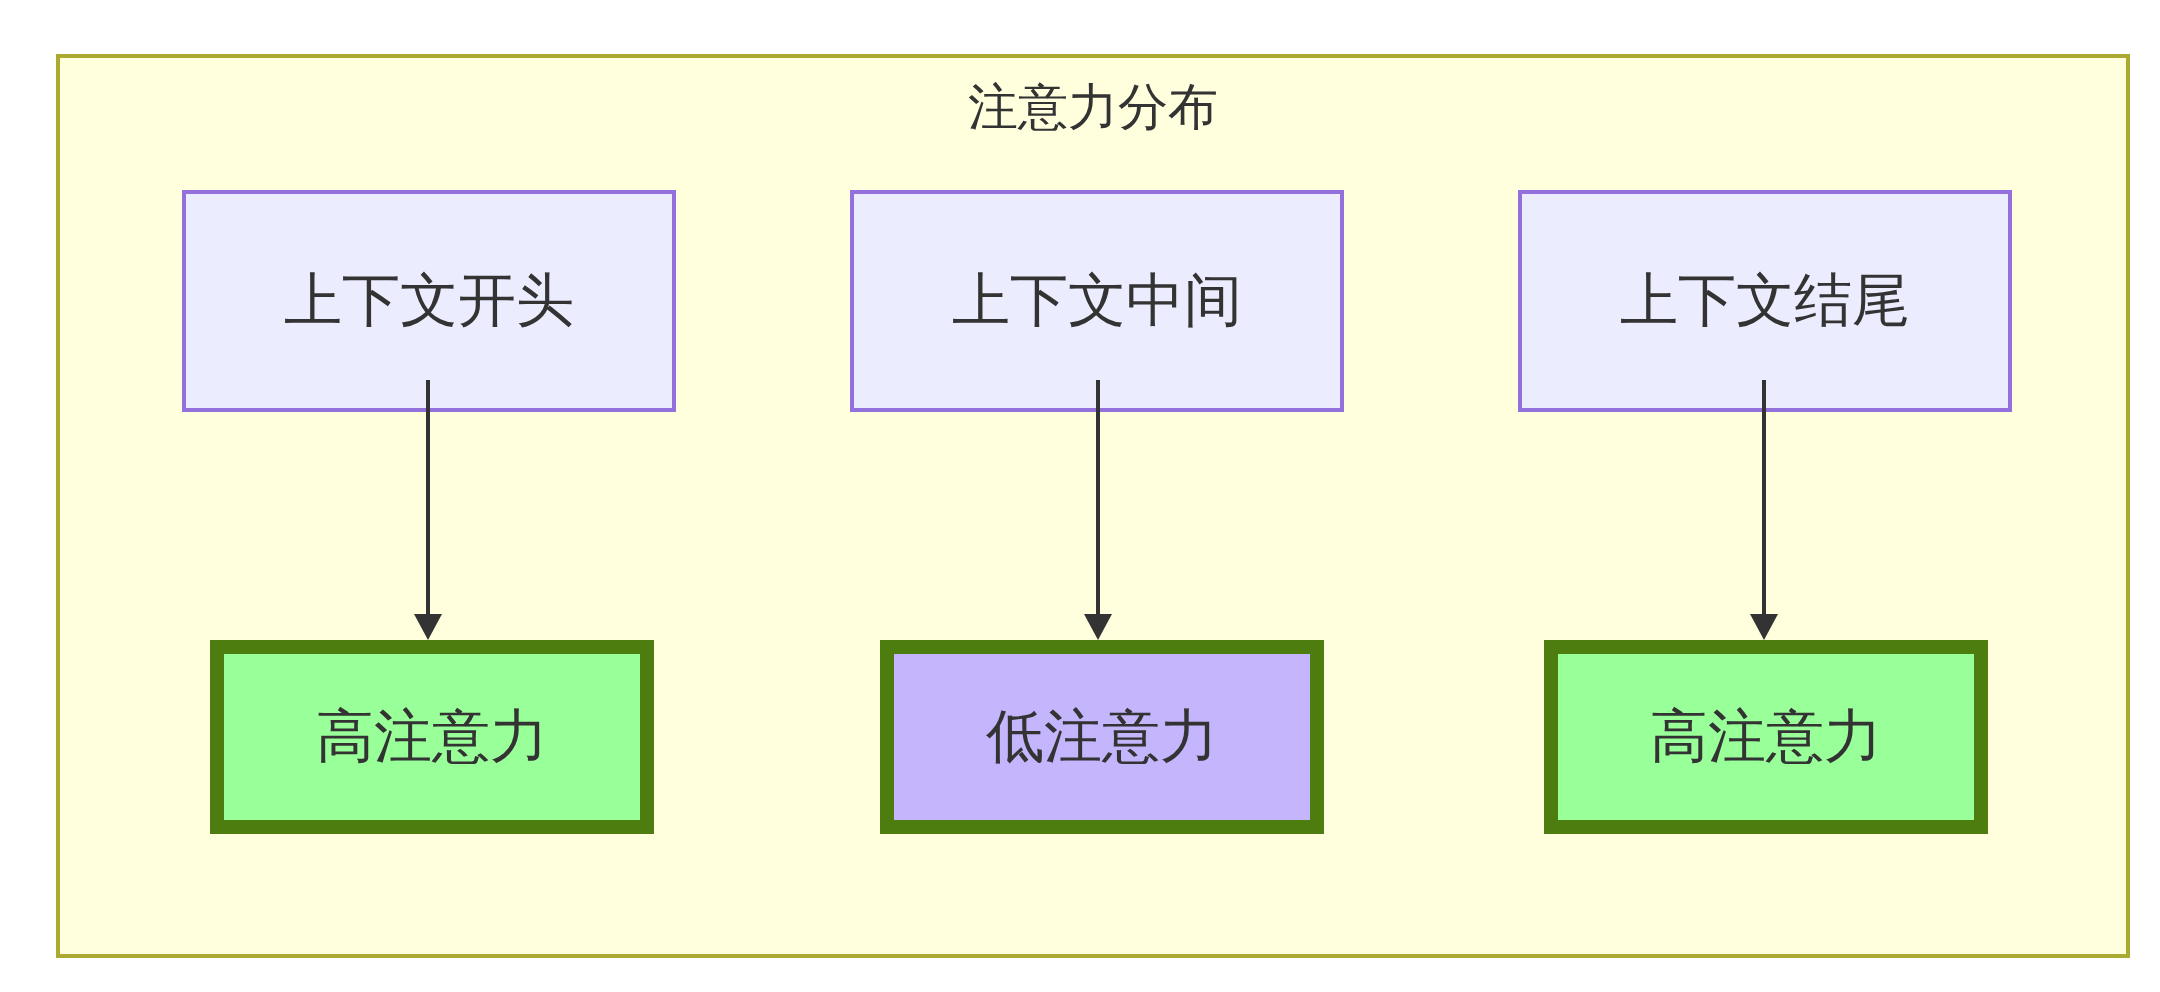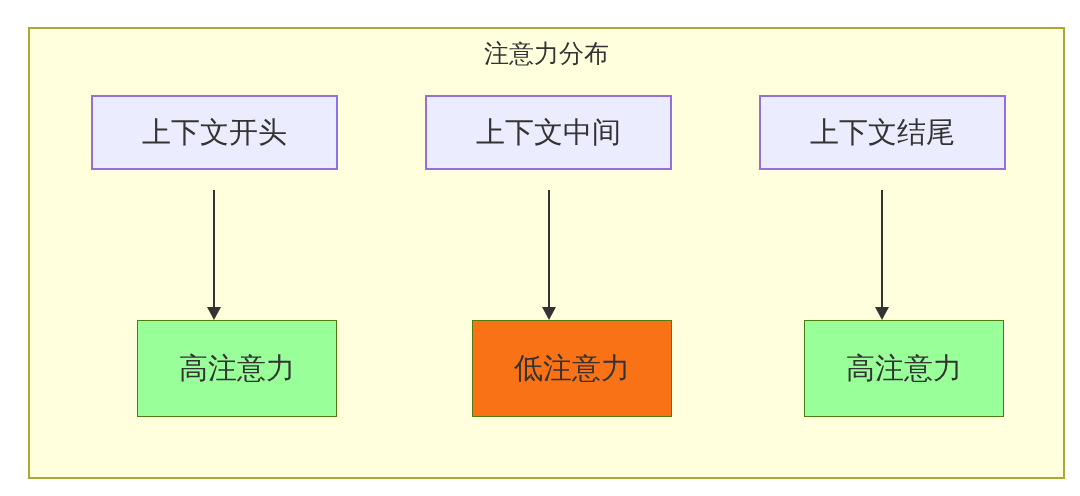--- a/index.html
+++ b/index.html
@@ -40,39 +40,38 @@
     align-items: center;
     justify-content: center;
     box-sizing: border-box;
     color: #333333;
     font-size: 29px;
     text-align: center;
   }
   .src {
     top: 66px;
     width: 247px;
-    height: 75px;
+    height: 111px;
     background: #ececff;
     border: 2px solid #9370db;
   }
   .dst {
     top: 291px;
-    width: 200px;
+    width: 222px;
     height: 97px;
-    border: 1px solid #4d7c0f;
-    margin-left: 32px;
+    border: 7px solid #4d7c0f;
   }
   .src.c1 { left: 61px; }
   .src.c2 { left: 395px; }
   .src.c3 { left: 729px; }
   .dst.c1 { left: 75px; }
   .dst.c2 { left: 410px; }
   .dst.c3 { left: 742px; }
   .dst.high { background: #99ff99; }
-  .dst.low  { background: #f97316; }
+  .dst.low  { background: #c4b5fd; }
   .edge {
     position: absolute;
     top: 161px;
     width: 0;
     height: 130px;
   }
   .edge.c1 { left: 184px; }
   .edge.c2 { left: 519px; }
   .edge.c3 { left: 852px; }
   .edge-line {

